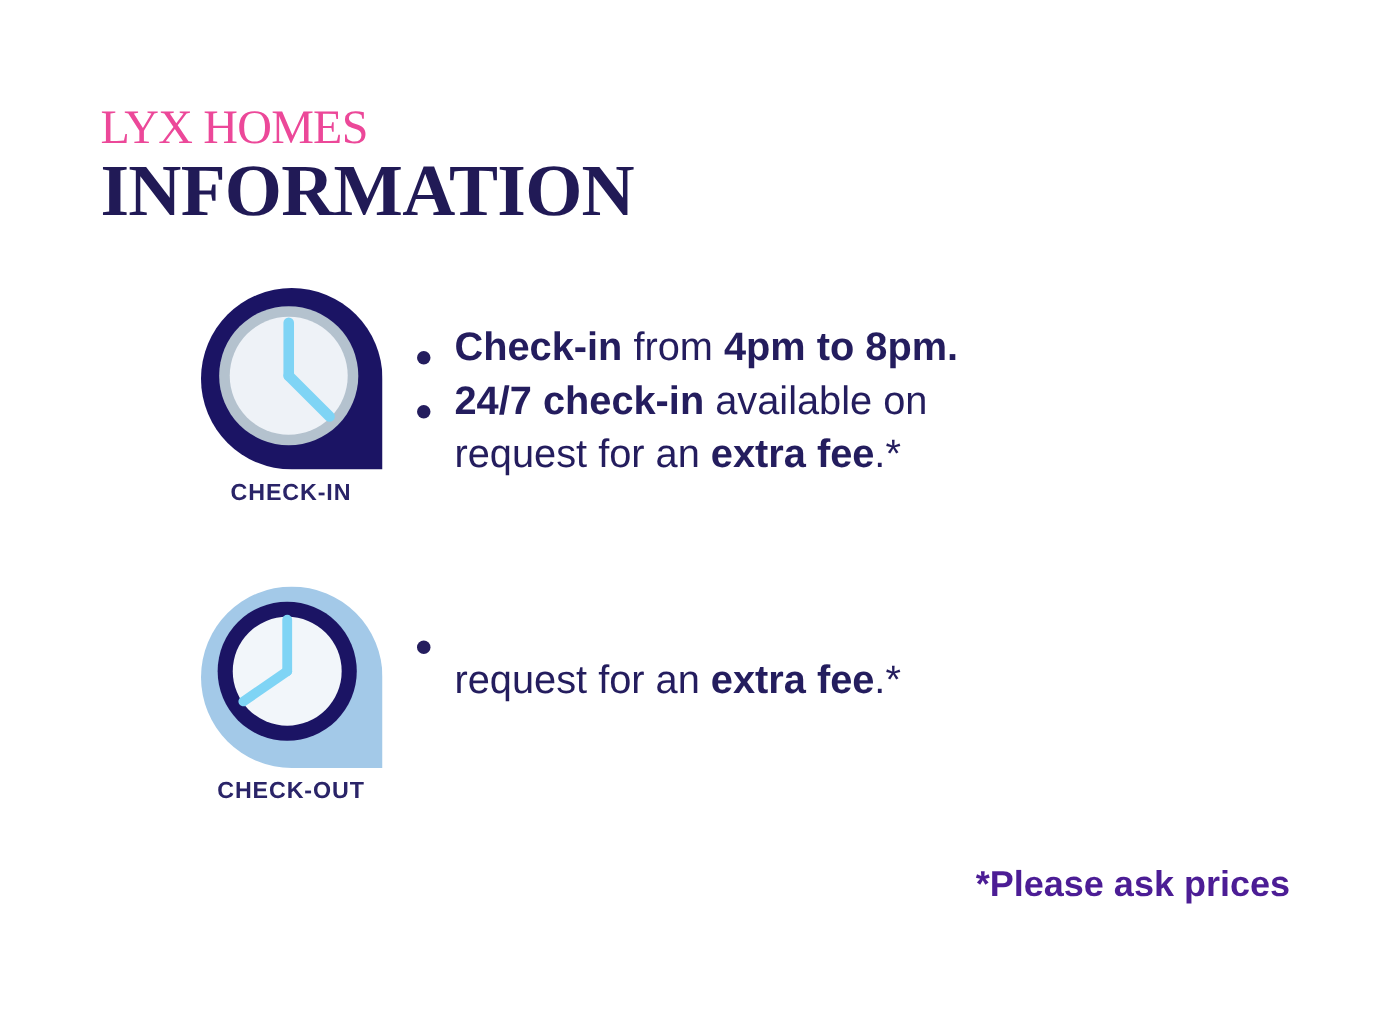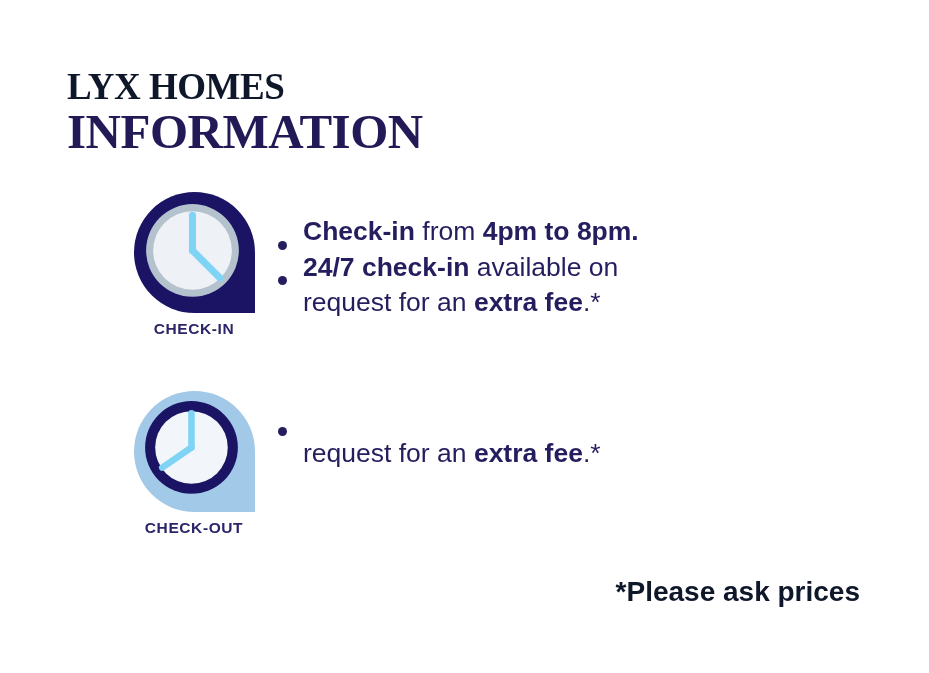--- a/index.html
+++ b/index.html
@@ -16,25 +16,25 @@
   }
 
   
   .header {
     position: absolute;
     left: 67px;
     top: 68px;
   }
   .brand {
     font-family: "Liberation Serif", serif;
-    font-weight: 700;
-    font-size: 37px;
+    font-weight: 400;
+    font-size: 32px;
     line-height: 1.0;
     letter-spacing: -0.5px;
-    color: #0f172a;
+    color: #ec4899;
     white-space: nowrap;
   }
   .page-title {
     font-family: "Liberation Serif", serif;
     font-weight: 700;
     font-size: 49px;
     line-height: 1.02;
     letter-spacing: -0.5px;
     color: #211a56;
     margin-top: 2px;
@@ -74,21 +74,21 @@
   
   .bullets {
     margin-left: 20px;
     padding-top: 22px;
     color: #241d5e;
     font-size: 26.5px;
     line-height: 1.34;
   }
   .bullet-line {
     display: flex;
-    align-items: flex-end;
+    align-items: center;
   }
   .bullet-dot {
     flex: 0 0 auto;
     width: 9px;
     height: 9px;
     border-radius: 50%;
     background: #241d5e;
     margin-top: 14px;
     margin-right: 16px;
   }
@@ -100,23 +100,23 @@
   }
   .bullet-text b {
     font-weight: 700;
   }
 
   
   .footnote {
     position: absolute;
     right: 69px;
     top: 576px;
-    font-size: 28px;
+    font-size: 24px;
     font-weight: 700;
-    color: #0f172a;
+    color: #4c1d95;
     white-space: nowrap;
   }
 </style>
 </head>
 <body>
 
 <div class="header">
   <div class="brand">LYX HOMES</div>
   <div class="page-title">INFORMATION</div>
 </div>

